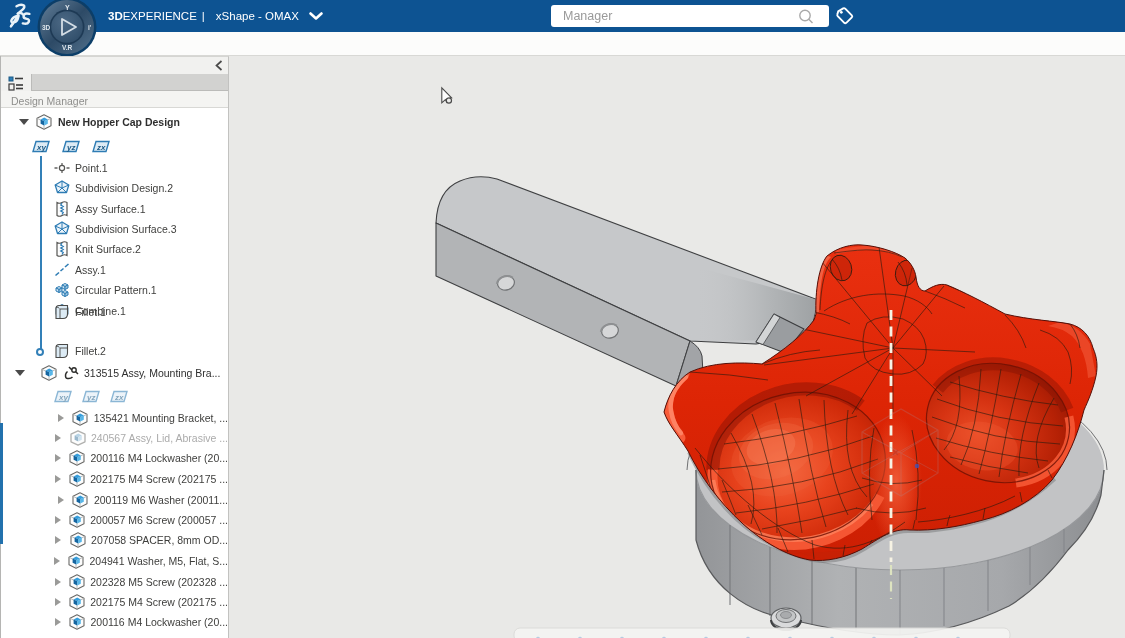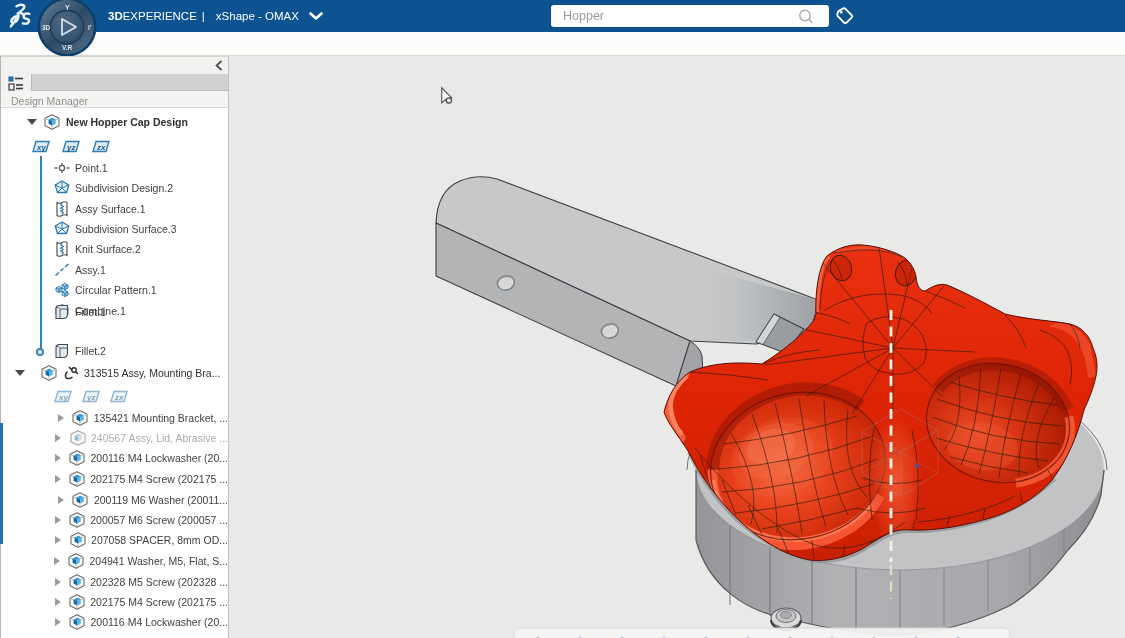--- a/index.html
+++ b/index.html
@@ -65,21 +65,21 @@
   <circle cx="31" cy="29" r="17.5" fill="#1e3a55"></circle>
   <circle cx="31" cy="29" r="15.8" fill="url(#inner)"></circle>
   <path d="M26 21 L40 29 L26 37 Z" fill="none" stroke="#d5dee6" stroke-width="1.8" stroke-linejoin="round"></path>
   <text x="29" y="12" font-size="7" fill="#dfe6ec" font-family="Liberation Sans" font-weight="bold">Y</text>
   <text x="6" y="32" font-size="6.5" fill="#dfe6ec" font-family="Liberation Sans" font-weight="bold">3D</text>
   <text x="52" y="32" font-size="6.5" fill="#dfe6ec" font-family="Liberation Sans" font-weight="bold">i'</text>
   <text x="26" y="52" font-size="6.5" fill="#dfe6ec" font-family="Liberation Sans" font-weight="bold">V.R</text>
 </svg>
 
 <div class="abs" id="searchbox"></div>
-<div class="abs" id="searchtext">Hopper</div>
+<div class="abs" id="searchtext">Manager</div>
 <svg class="abs" style="left:797px;top:9px" width="18" height="15" viewBox="0 0 18 15">
   <circle cx="8" cy="6.5" r="5.2" fill="none" stroke="#a9a9a9" stroke-width="1.4"></circle>
   <line x1="11.8" y1="10.3" x2="15.5" y2="14" stroke="#a9a9a9" stroke-width="1.4"></line>
 </svg>
 
 <svg class="abs" style="left:835px;top:6px" width="20" height="20" viewBox="0 0 20 20">
   <path d="M3.2 5.4 L8.2 2.4 Q9.3 1.8 10.2 2.7 L16.8 9.3 Q17.7 10.2 16.8 11.3 L11.3 16.8 Q10.2 17.7 9.3 16.8 L2.7 10.2 Q1.9 9.3 2.4 8.2 Z" fill="none" stroke="#fff" stroke-width="1.9" transform="rotate(0 10 10)"></path>
   <circle cx="6.3" cy="6.3" r="1.4" fill="#fff"></circle>
 </svg>
 
@@ -96,21 +96,21 @@
   <line x1="7" y1="2.5" x2="15" y2="2.5" stroke="#3a3a3a" stroke-width="1.6"></line>
   <line x1="8" y1="9" x2="15" y2="9" stroke="#3a3a3a" stroke-width="1.6"></line>
   <line x1="8" y1="12.5" x2="15" y2="12.5" stroke="#3a3a3a" stroke-width="1.6"></line>
 </svg>
 <div class="abs" id="labelrow"></div>
 <div class="abs" id="dmlabel">Design Manager</div>
 <div class="abs lrail"></div>
 <div class="abs lscroll"></div>
 
 <div id="tree">
-<div class="trow" style="left:12px;top:112px">
+<div class="trow" style="left:4px;top:112px">
       <span class="gap" style="width:15px"></span>
       <span class="arrow-open"></span>
       <span class="gap" style="width:7px"></span>
       <svg width="16" height="16" viewBox="0 0 16 16">
 <path d="M8 0.8 L15 4.2 L15 11.8 L8 15.2 L1 11.8 L1 4.2 Z" fill="#fdfdfd" stroke="#6a6a68" stroke-width="1.1" stroke-linejoin="round"></path>
 <path d="M1 4.2 L8 8 L15 4.2 M8 8 L8 15.2" stroke="#aaaaa8" stroke-width="0.8" fill="none"></path>
 <path d="M4.6 5.4 L8.2 3.6 L11.8 5.4 L8.2 7.3 Z" fill="#379edc"></path>
 <path d="M4.6 5.4 L8.2 7.3 L8.2 11.6 L4.6 9.7 Z" fill="#1565a0"></path>
 <path d="M8.2 7.3 L11.8 5.4 L11.8 9.7 L8.2 11.6 Z" fill="#57b6e8"></path>
 </svg>

